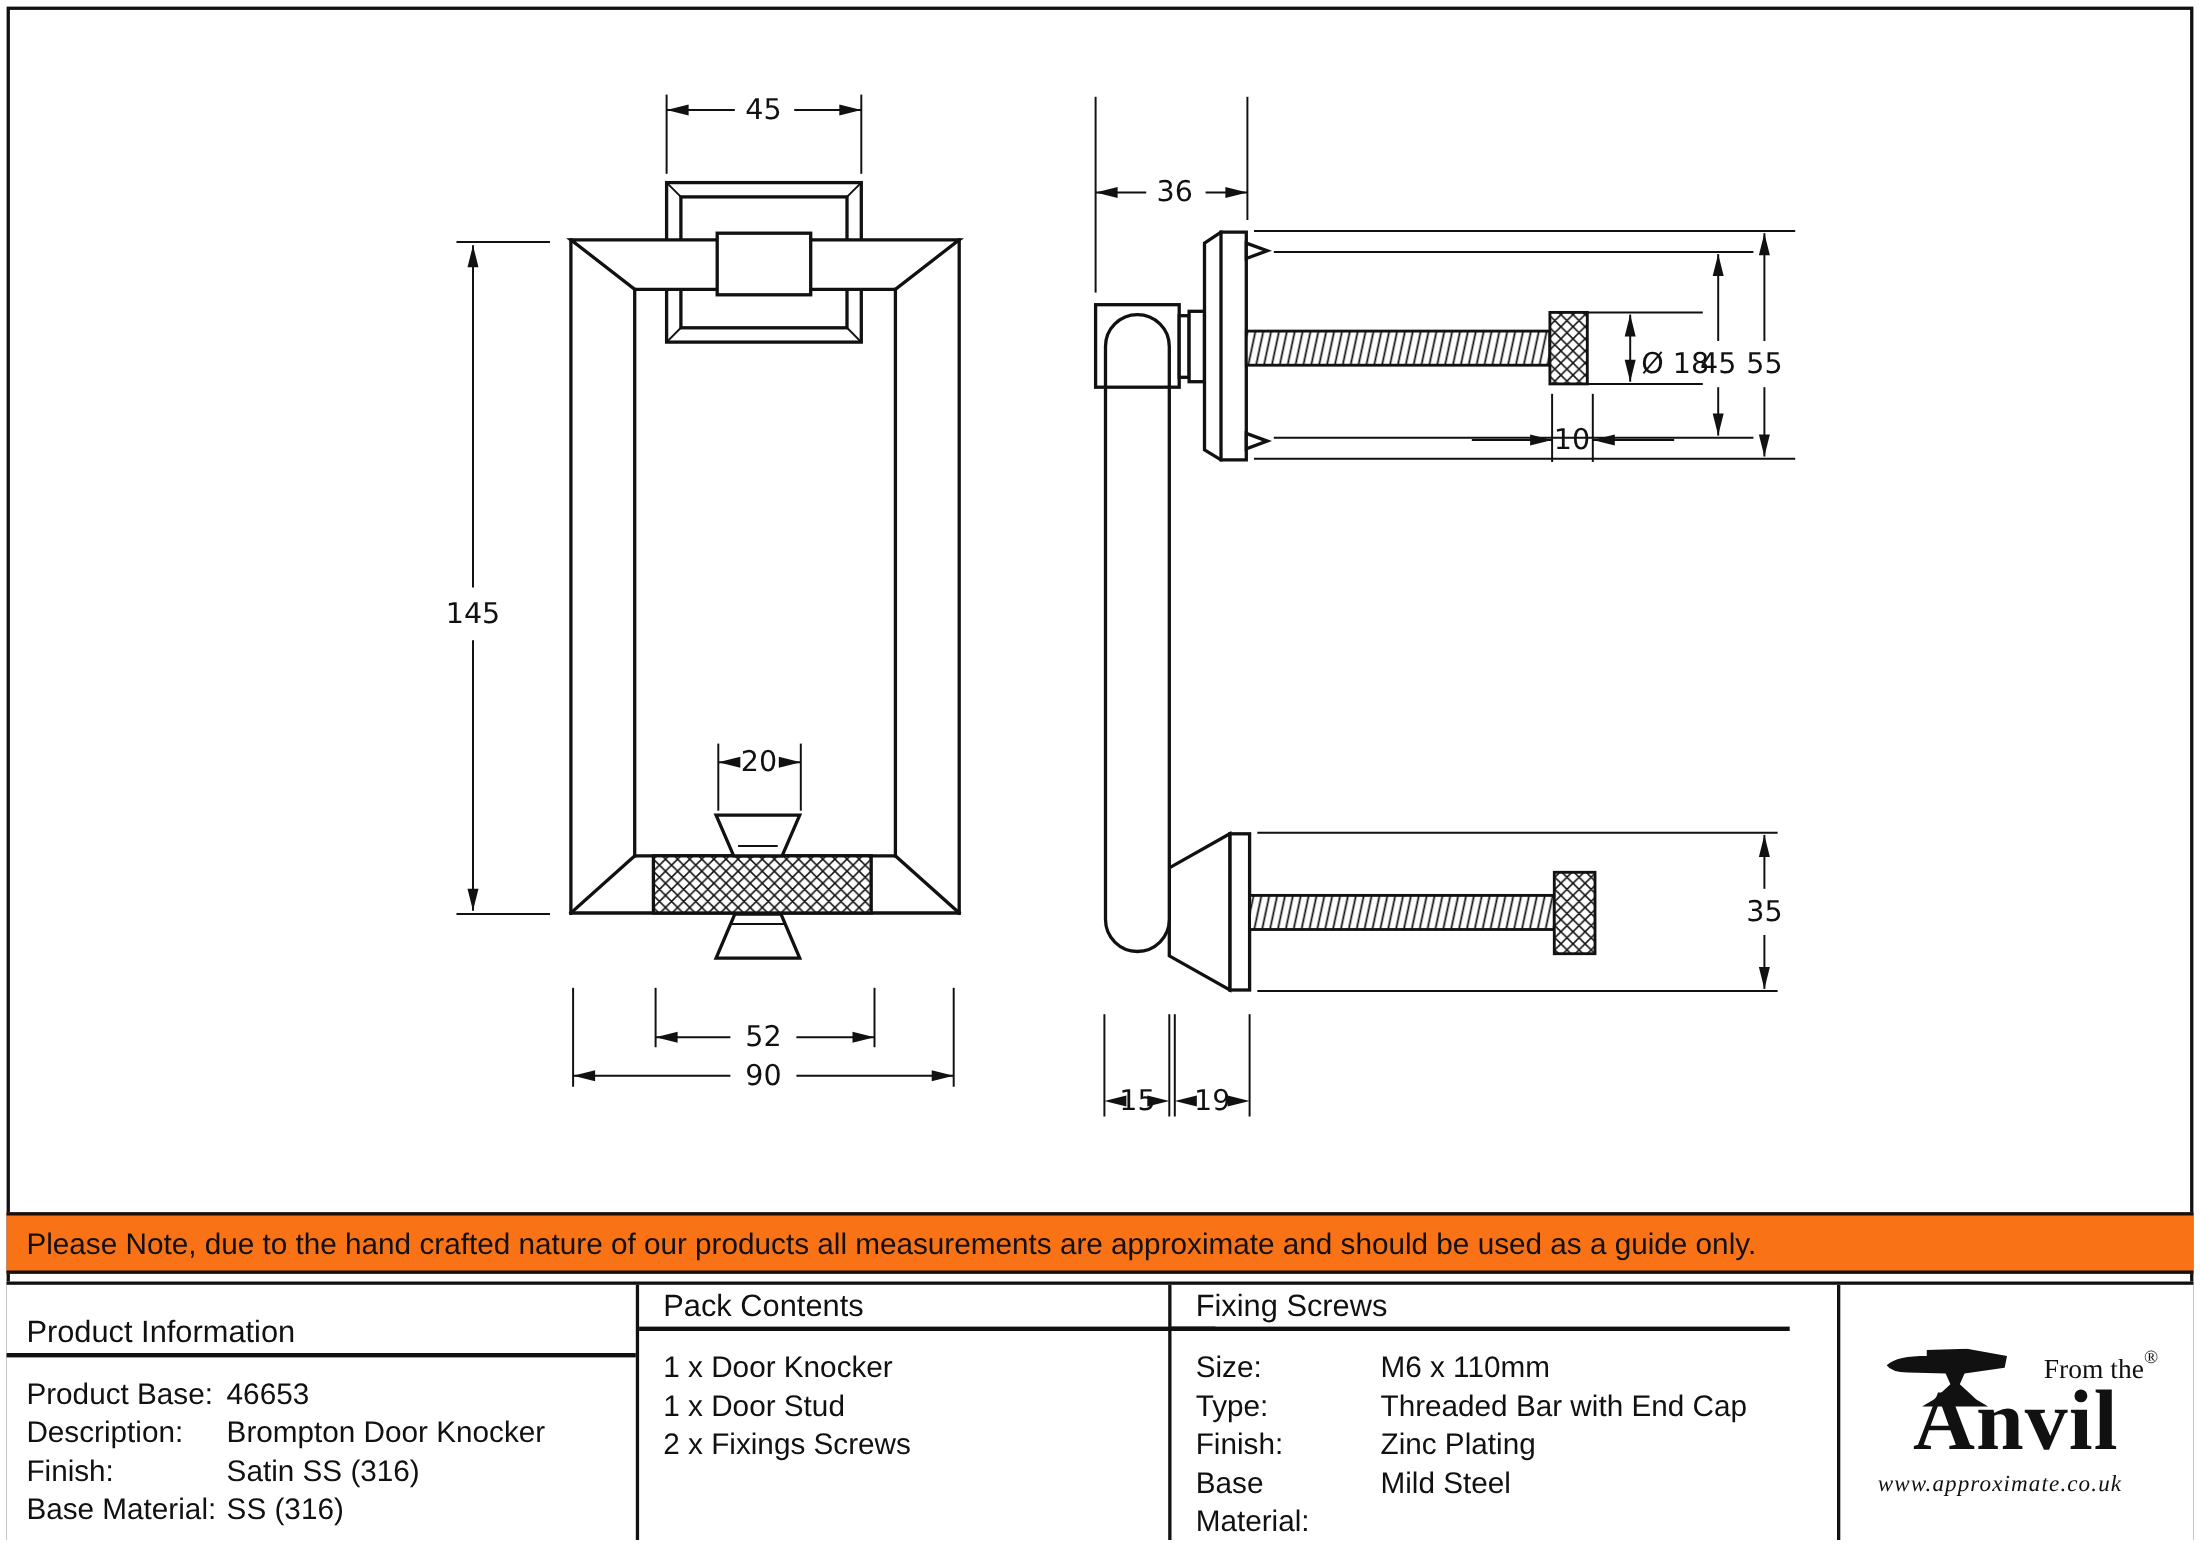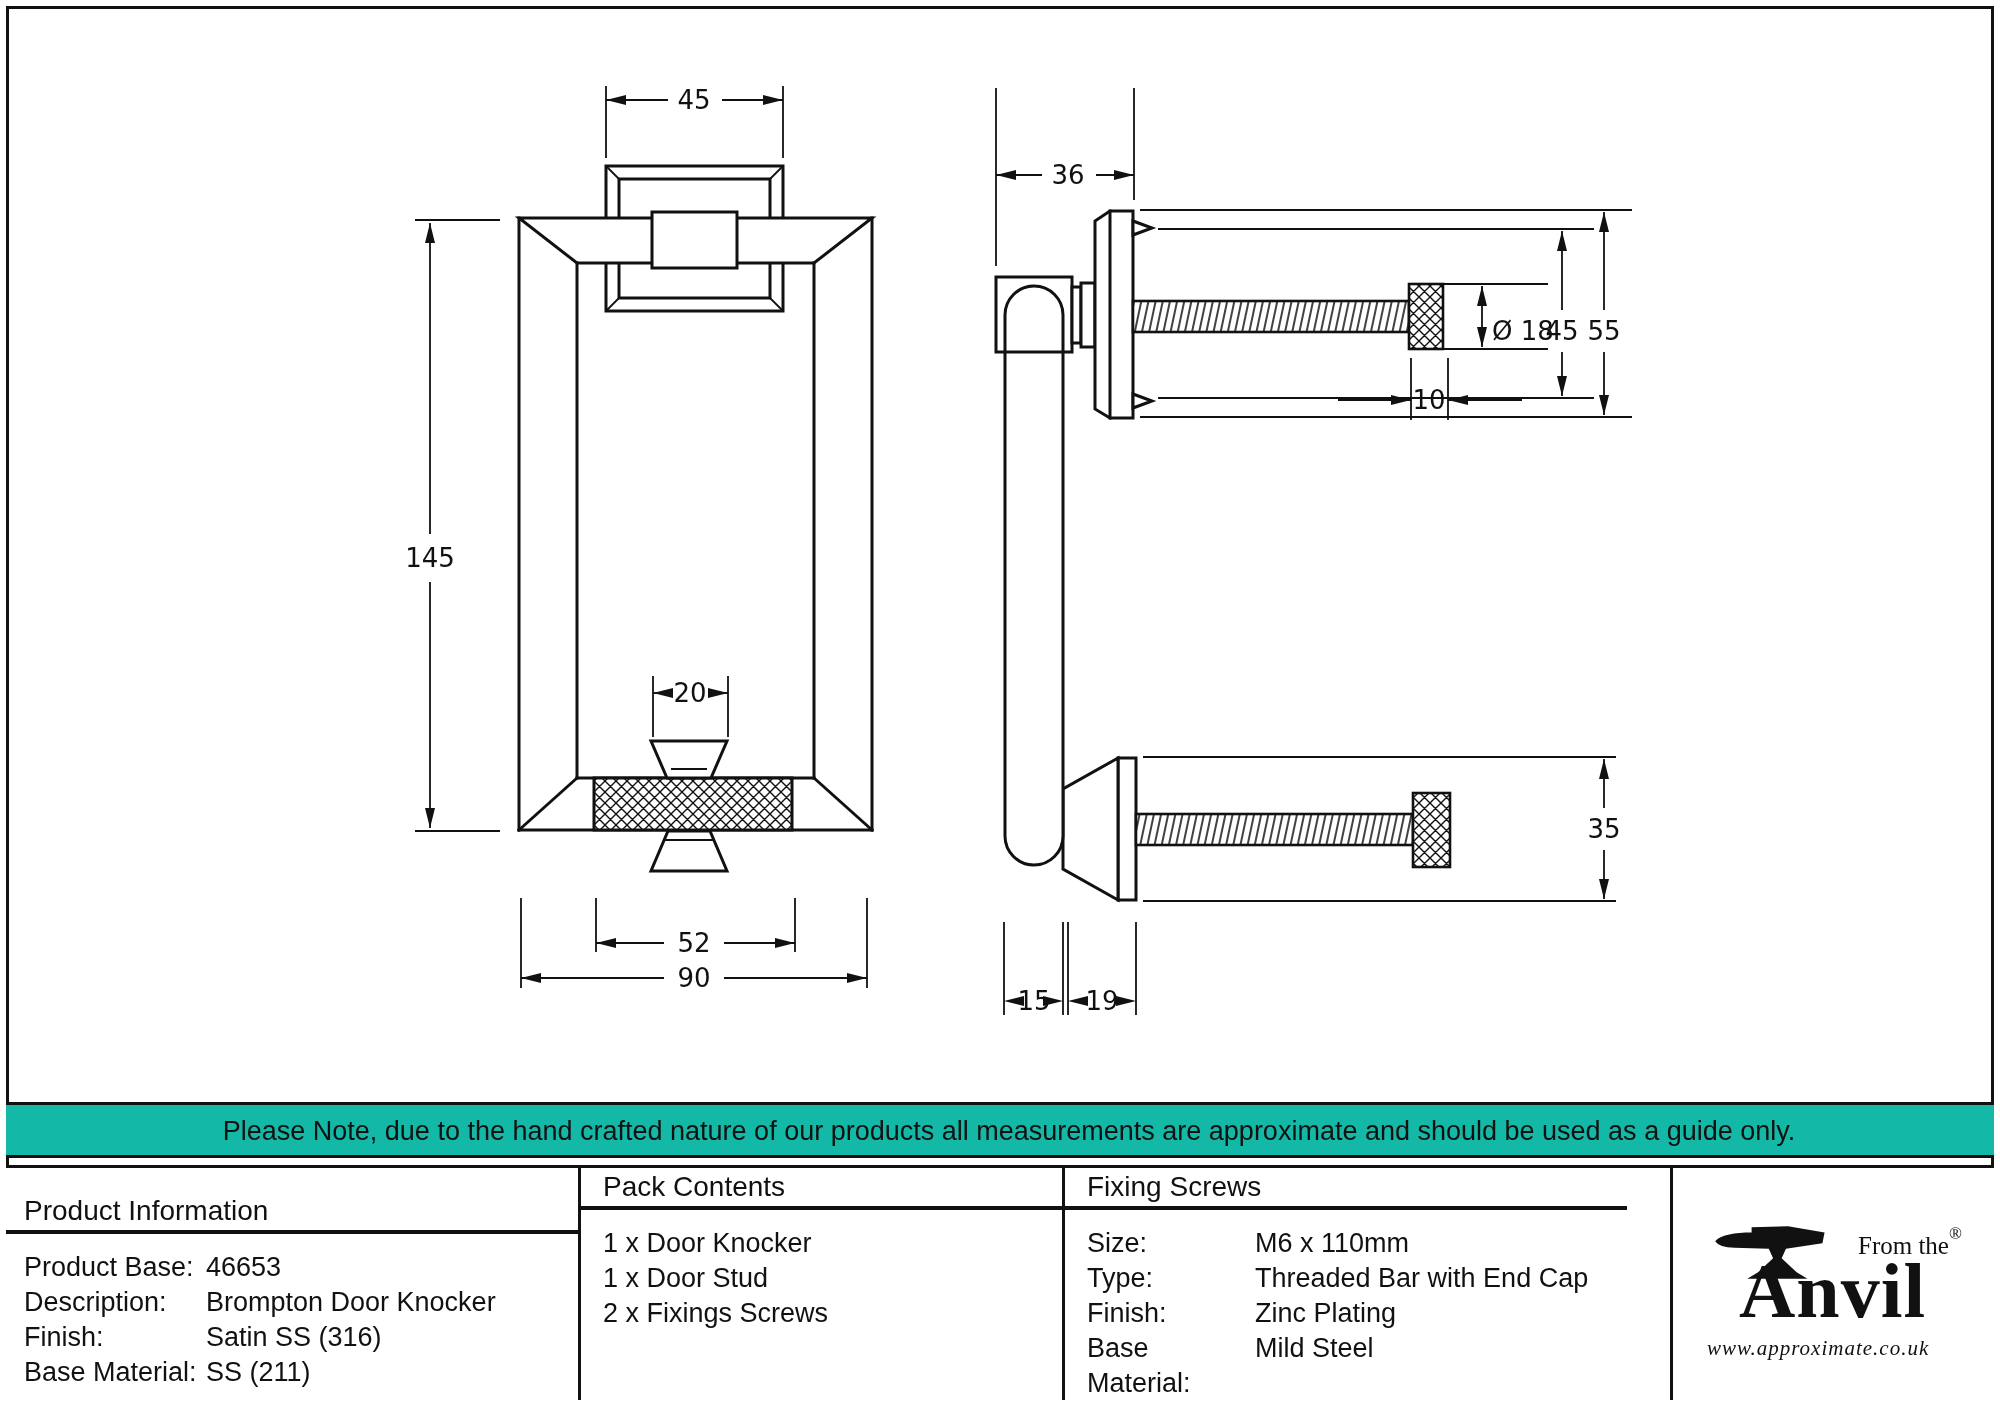--- a/index.html
+++ b/index.html
@@ -8,21 +8,21 @@
   svg{position:absolute;left:0;top:0;}
   
   .ln{stroke:#111;stroke-width:3;fill:none;stroke-linecap:square;}
   .wf{fill:#fff;stroke:#111;stroke-width:3;}
   .nf{fill:none;stroke:#111;stroke-width:3;}
   .dl{stroke:#111;stroke-width:1.8;fill:none;}
   .ar{fill:#111;stroke:none;}
   .dim{font-family:"DejaVu Sans",sans-serif;font-size:26px;fill:#111;text-anchor:middle;}
   .diml{font-family:"DejaVu Sans",sans-serif;font-size:26px;fill:#111;text-anchor:start;}
   
-  .note-band{position:absolute;left:6px;right:6px;top:1102px;height:56px;border-top:3px solid #111;border-bottom:3px solid #111;line-height:53px;font-size:27px;padding-left:18px;box-sizing:border-box;background:#14b8a6;text-align:center;}
+  .note-band{position:absolute;left:6px;right:6px;top:1102px;height:56px;border-top:3px solid #111;border-bottom:3px solid #111;line-height:53px;font-size:27px;padding-left:18px;box-sizing:border-box;background:#f97316;}
   
   .tablewrap{position:absolute;left:6px;right:6px;top:1165px;bottom:6px;border-top:3px solid #111;box-sizing:border-box;background:#fff;}
   .col{position:absolute;top:0;bottom:0;box-sizing:border-box;}
   .col1{left:0;width:572px;margin-top:24px;}
   .col2{left:572px;width:527px;border-left:3px solid #111;}
   .col3{left:1056px;width:565px;border-left:3px solid #111;}
   .col4{left:1664px;right:0;border-left:3px solid #111;}
   .hdr{height:38px;line-height:38px;border-bottom:4px solid #111;font-size:28px;padding-left:18px;}
   .col2 .hdr,.col3 .hdr{padding-left:22px;}
   .rows{padding-top:16px;}
@@ -279,21 +279,21 @@
       <div class="trow">
         <span class="lbl">Description:</span>
         <span class="val">Brompton Door Knocker</span>
       </div>
       <div class="trow">
         <span class="lbl">Finish:</span>
         <span class="val">Satin SS (316)</span>
       </div>
       <div class="trow">
         <span class="lbl">Base Material:</span>
-        <span class="val">SS (211)</span>
+        <span class="val">SS (316)</span>
       </div>
     </div>
   </div>
 
   <div class="col col2">
     <div class="hdr">Pack Contents</div>
     <div class="rows">
       <div class="item">1 x Door Knocker</div>
       <div class="item">1 x Door Stud</div>
       <div class="item">2 x Fixings Screws</div>

